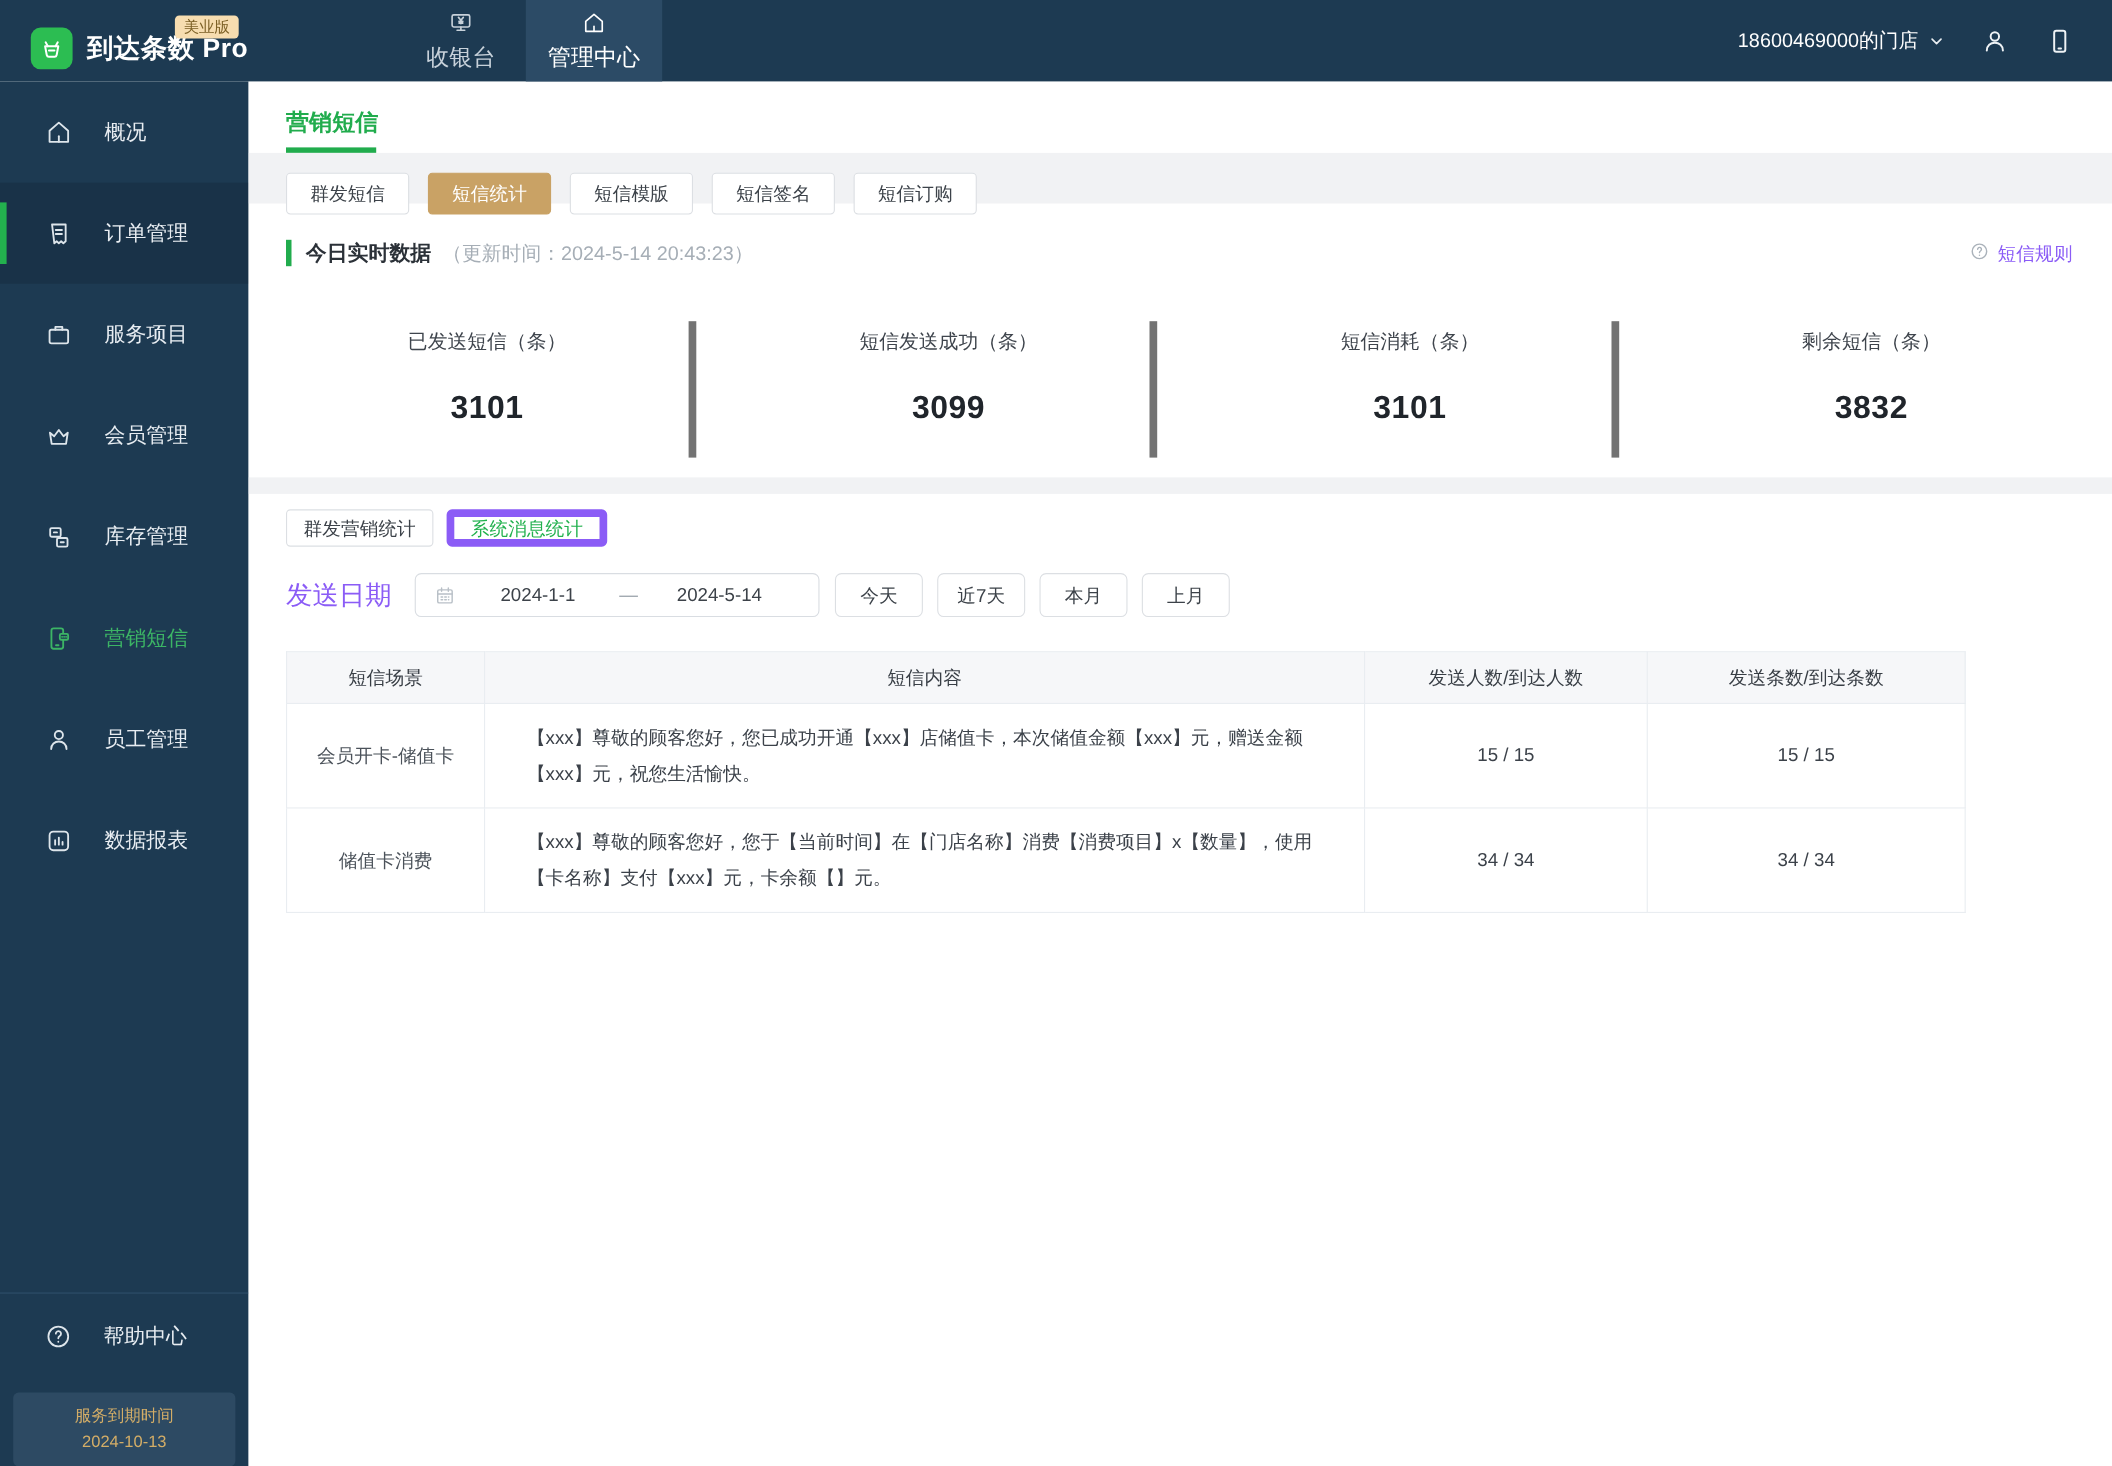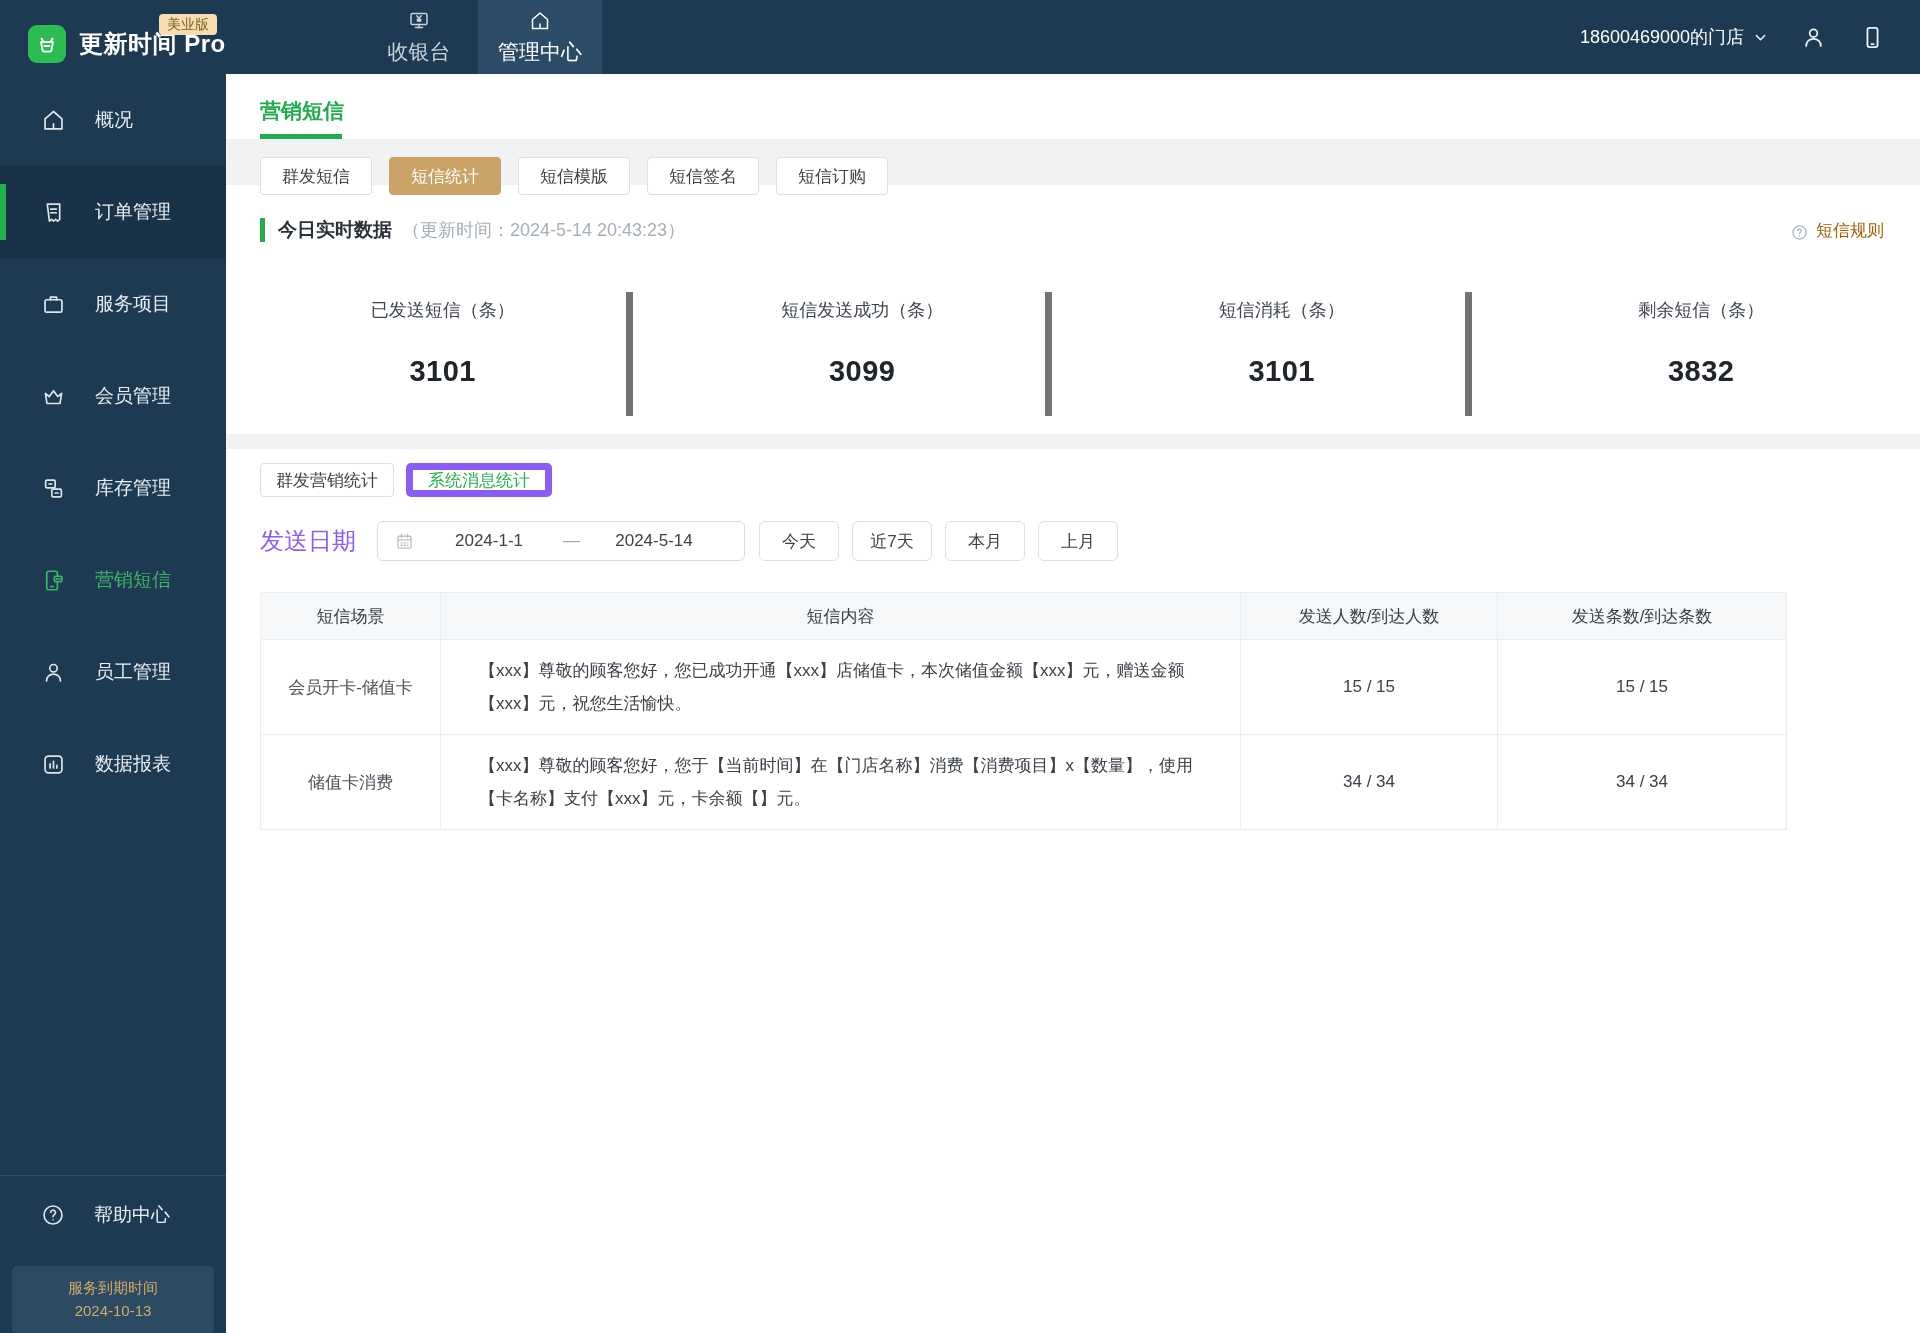--- a/index.html
+++ b/index.html
@@ -45,21 +45,21 @@
   .title-underline { width:82px; height:5px; background:#21ac4d; margin-top:9px; }
   .tab-band { background:#f1f2f4; margin:0 -36px 0 -34px; padding:18px 0 0 34px; height:46px; display:flex; gap:17px; }
   .chip { height:38px; padding:0 21px; background:#fff; border:1px solid #dcdfe3; border-radius:4px;
     font-size:17px; color:#3c4249; display:flex; align-items:center; cursor:pointer; font-family:inherit; }
   .chip.active-tan { background:#c9a265; border-color:#c9a265; color:#fff; }
 
   .realtime-head { margin-top:32px; display:flex; align-items:center; }
   .green-bar { width:5px; height:24px; background:#21ac4d; margin-right:13px; }
   .realtime-title { font-size:19px; font-weight:bold; color:#2b3138; }
   .realtime-update { font-size:18px; color:#a6aeb6; margin-left:10px; }
-  .rules-link { margin-left:auto; display:flex; align-items:flex-end; gap:7px; color:#a16207; font-size:17px; cursor:pointer; }
+  .rules-link { margin-left:auto; display:flex; align-items:flex-start; gap:7px; color:#8b5cf6; font-size:17px; cursor:pointer; }
 
   .stats-row { display:flex; margin-top:49px; }
   .stat-cell { flex:1; text-align:center; padding:6px 0 28px 0; }
   .stat-cell + .stat-cell { border-left:7px solid #737373;padding-left:47px; }
   .stat-label { font-size:18px; color:#3f454d; }
   .stat-value { font-size:29px; font-weight:bold; color:#20252b; margin-top:33px; letter-spacing:.5px; }
 
   .section-band { background:#f1f2f4; height:15px; margin:18px -36px 0 -34px; }
 
   .stat-tabs { margin-top:14px; display:flex; gap:12px; }
@@ -93,21 +93,21 @@
   <header class="topbar">
     <div class="brand-area">
       <span class="logo-badge">美业版</span>
       <span class="logo-box">
         <svg width="24" height="24" viewBox="0 0 24 24" fill="none" stroke="#fff" stroke-width="1.8" stroke-linecap="round" stroke-linejoin="round">
           <path d="M6 10 h12 l-1.5 8 a2 2 0 0 1-2 1.6 h-5 a2 2 0 0 1-2-1.6 Z"></path>
           <path d="M8.5 10 l-2-3.5 M15.5 10 l2-3.5"></path>
           <path d="M9.5 14 h5"></path>
         </svg>
       </span>
-      <span class="brand-name">更新时间 Pro</span>
+      <span class="brand-name">到达条数 Pro</span>
     </div>
     <nav class="top-tabs">
       <div class="top-tab">
         <span class="icon">
           <svg width="24" height="24" viewBox="0 0 24 24" fill="none" stroke="currentColor" stroke-width="1.5" stroke-linecap="round" stroke-linejoin="round">
             <rect x="4" y="4.5" width="16" height="11" rx="1.5"></rect>
             <path d="M12 15.5 v3 M8.5 18.5 h7"></path>
             <path d="M9.8 6.8 l2.2 2.6 2.2-2.6 M12 9.4 v3.2 M10.2 10.4 h3.6 M10.2 12 h3.6"></path>
           </svg>
         </span>

